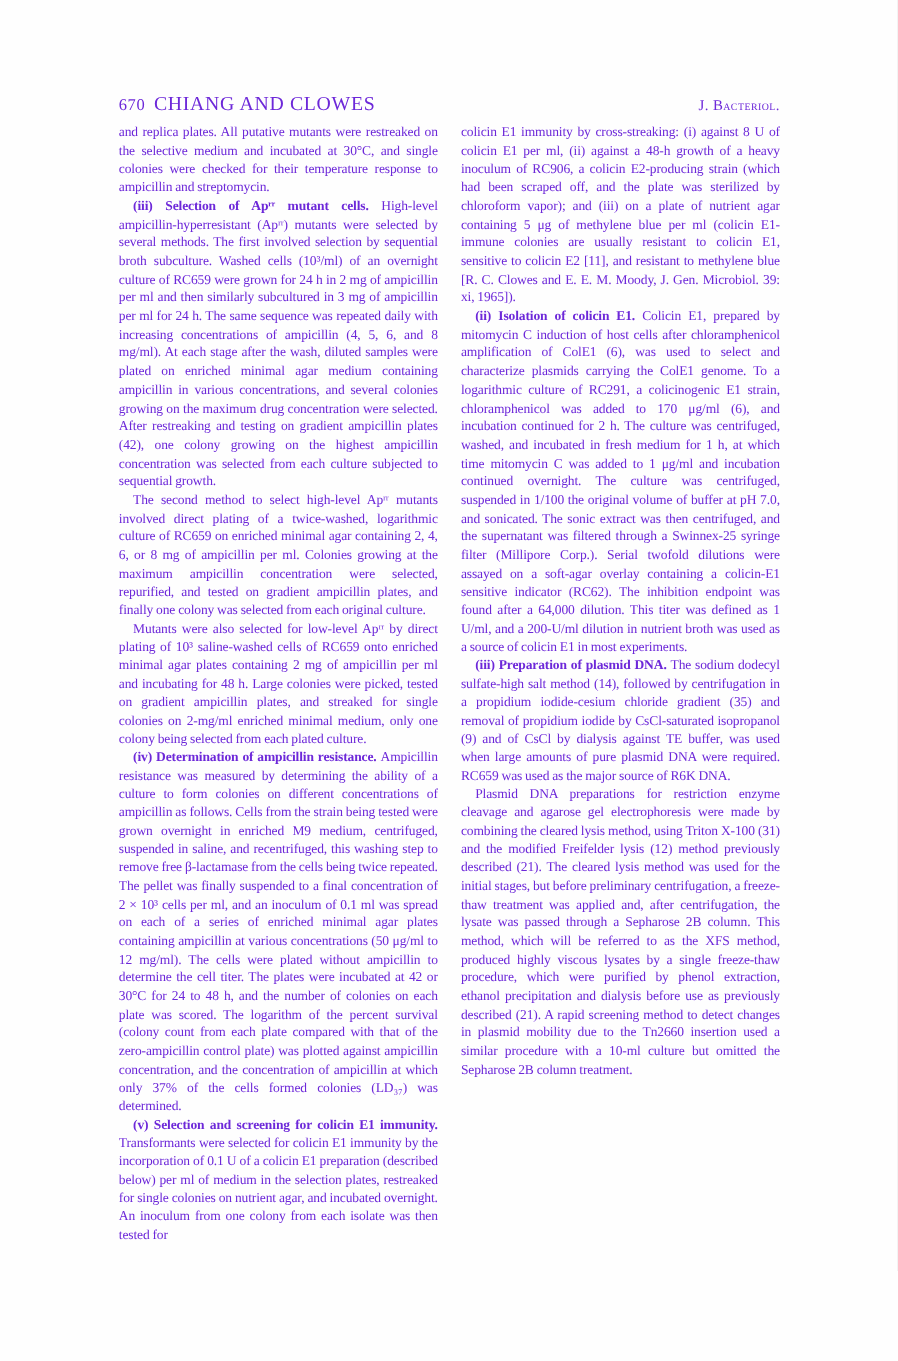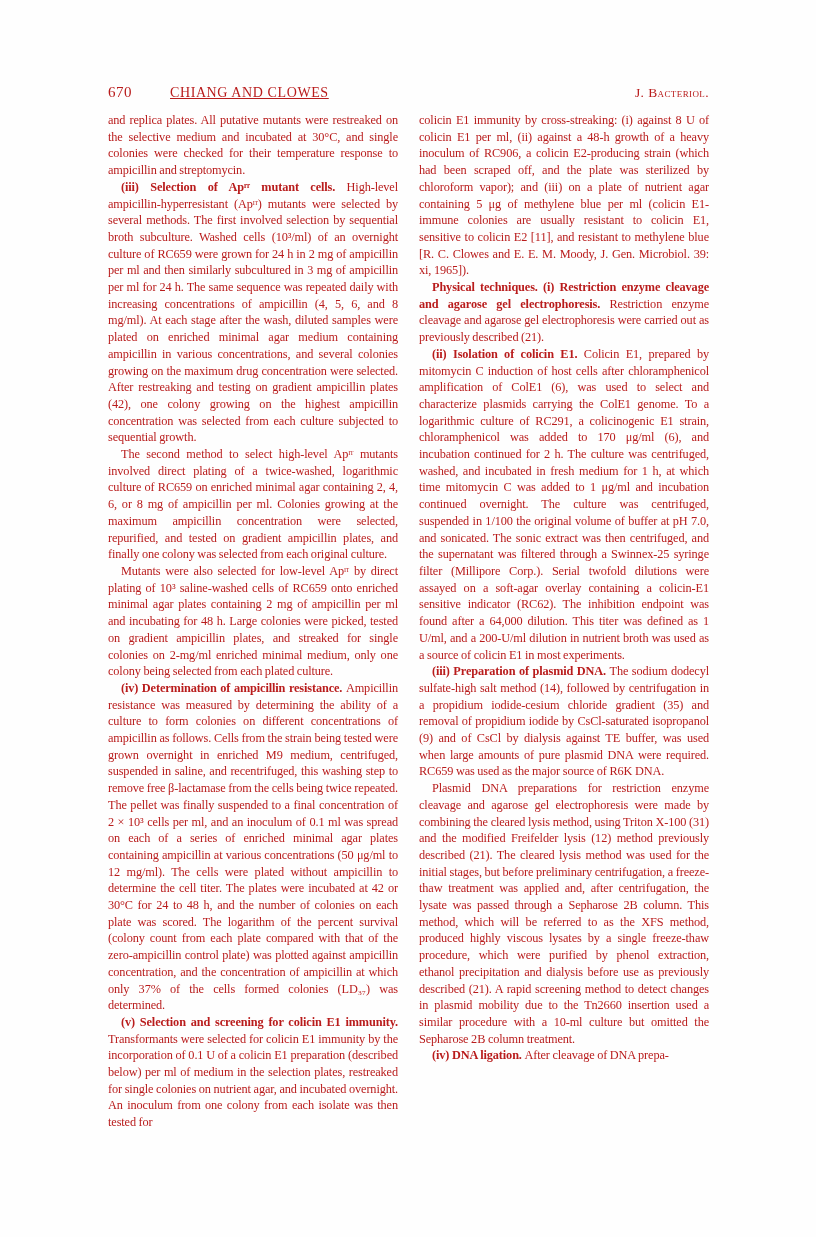--- a/index.html
+++ b/index.html
@@ -1,32 +1,32 @@
 <!DOCTYPE html>
 <html><head>
 <meta charset="utf-8">
 <style>
   html,body{margin:0;padding:0;background:#e8e8e8;}
   .page{
     position:relative;
     width:816px;height:1237px;
     margin:0 auto;
     background:#fefefe;
-    color:#b91c1c;
+    color:#6d28d9;
     font-family:"Liberation Serif","DejaVu Serif",serif;
     overflow:hidden;
   }
   .page-header{
     position:absolute;
     left:108px;right:107px;top:84px;
     display:flex;align-items:baseline;
     font-size:13.5px;
   }
   .page-number{font-size:15px;letter-spacing:.5px;}
-  .running-title{margin-left:38px;letter-spacing:.6px;font-size:14px;text-decoration:underline;}
+  .running-title{margin-left:8px;letter-spacing:.6px;font-size:18px;}
   .journal-name{margin-left:auto;font-variant:small-caps;font-size:13.5px;letter-spacing:.4px;text-align:center;}
   .cols{
     position:absolute;
     left:108px;top:112px;width:601px;
     display:flex;gap:21px;
   }
   .col{
     width:290px;
     text-align:justify;
     font-size:12.3px;
@@ -51,20 +51,18 @@
     <div class="col" id="col-left">
         <p class="para"><span>and replica plates. All putative mutants were restreaked on the selective medium and incubated at 30°C, and single colonies were checked for their temperature response to ampicillin and streptomycin.</span></p>
         <p class="para indent"><b>(iii) Selection of Apʳʳ mutant cells. </b><span>High-level ampicillin-hyperresistant (Apʳʳ) mutants were selected by several methods. The first involved selection by sequential broth subculture. Washed cells (10³/ml) of an overnight culture of RC659 were grown for 24 h in 2 mg of ampicillin per ml and then similarly subcultured in 3 mg of ampicillin per ml for 24 h. The same sequence was repeated daily with increasing concentrations of ampicillin (4, 5, 6, and 8 mg/ml). At each stage after the wash, diluted samples were plated on enriched minimal agar medium containing ampicillin in various concentrations, and several colonies growing on the maximum drug concentration were selected. After restreaking and testing on gradient ampicillin plates (42), one colony growing on the highest ampicillin concentration was selected from each culture subjected to sequential growth.</span></p>
         <p class="para indent"><span>The second method to select high-level Apʳʳ mutants involved direct plating of a twice-washed, logarithmic culture of RC659 on enriched minimal agar containing 2, 4, 6, or 8 mg of ampicillin per ml. Colonies growing at the maximum ampicillin concentration were selected, repurified, and tested on gradient ampicillin plates, and finally one colony was selected from each original culture.</span></p>
         <p class="para indent"><span>Mutants were also selected for low-level Apʳʳ by direct plating of 10³ saline-washed cells of RC659 onto enriched minimal agar plates containing 2 mg of ampicillin per ml and incubating for 48 h. Large colonies were picked, tested on gradient ampicillin plates, and streaked for single colonies on 2-mg/ml enriched minimal medium, only one colony being selected from each plated culture.</span></p>
         <p class="para indent"><b>(iv) Determination of ampicillin resistance. </b><span>Ampicillin resistance was measured by determining the ability of a culture to form colonies on different concentrations of ampicillin as follows. Cells from the strain being tested were grown overnight in enriched M9 medium, centrifuged, suspended in saline, and recentrifuged, this washing step to remove free β-lactamase from the cells being twice repeated. The pellet was finally suspended to a final concentration of 2 × 10³ cells per ml, and an inoculum of 0.1 ml was spread on each of a series of enriched minimal agar plates containing ampicillin at various concentrations (50 μg/ml to 12 mg/ml). The cells were plated without ampicillin to determine the cell titer. The plates were incubated at 42 or 30°C for 24 to 48 h, and the number of colonies on each plate was scored. The logarithm of the percent survival (colony count from each plate compared with that of the zero-ampicillin control plate) was plotted against ampicillin concentration, and the concentration of ampicillin at which only 37% of the cells formed colonies (LD₃₇) was determined.</span></p>
         <p class="para indent"><b>(v) Selection and screening for colicin E1 immunity. </b><span>Transformants were selected for colicin E1 immunity by the incorporation of 0.1 U of a colicin E1 preparation (described below) per ml of medium in the selection plates, restreaked for single colonies on nutrient agar, and incubated overnight. An inoculum from one colony from each isolate was then tested for</span></p>
       </div>
     <div class="col" id="col-right">
         <p class="para"><span>colicin E1 immunity by cross-streaking: (i) against 8 U of colicin E1 per ml, (ii) against a 48-h growth of a heavy inoculum of RC906, a colicin E2-producing strain (which had been scraped off, and the plate was sterilized by chloroform vapor); and (iii) on a plate of nutrient agar containing 5 μg of methylene blue per ml (colicin E1-immune colonies are usually resistant to colicin E1, sensitive to colicin E2 [11], and resistant to methylene blue [R. C. Clowes and E. E. M. Moody, J. Gen. Microbiol. 39: xi, 1965]).</span></p>
-        <p class="para indent"><b>Physical techniques. (i) Restriction enzyme cleavage and agarose gel electrophoresis. </b><span>Restriction enzyme cleavage and agarose gel electrophoresis were carried out as previously described (21).</span></p>
         <p class="para indent"><b>(ii) Isolation of colicin E1. </b><span>Colicin E1, prepared by mitomycin C induction of host cells after chloramphenicol amplification of ColE1 (6), was used to select and characterize plasmids carrying the ColE1 genome. To a logarithmic culture of RC291, a colicinogenic E1 strain, chloramphenicol was added to 170 μg/ml (6), and incubation continued for 2 h. The culture was centrifuged, washed, and incubated in fresh medium for 1 h, at which time mitomycin C was added to 1 μg/ml and incubation continued overnight. The culture was centrifuged, suspended in 1/100 the original volume of buffer at pH 7.0, and sonicated. The sonic extract was then centrifuged, and the supernatant was filtered through a Swinnex-25 syringe filter (Millipore Corp.). Serial twofold dilutions were assayed on a soft-agar overlay containing a colicin-E1 sensitive indicator (RC62). The inhibition endpoint was found after a 64,000 dilution. This titer was defined as 1 U/ml, and a 200-U/ml dilution in nutrient broth was used as a source of colicin E1 in most experiments.</span></p>
         <p class="para indent"><b>(iii) Preparation of plasmid DNA. </b><span>The sodium dodecyl sulfate-high salt method (14), followed by centrifugation in a propidium iodide-cesium chloride gradient (35) and removal of propidium iodide by CsCl-saturated isopropanol (9) and of CsCl by dialysis against TE buffer, was used when large amounts of pure plasmid DNA were required. RC659 was used as the major source of R6K DNA.</span></p>
         <p class="para indent"><span>Plasmid DNA preparations for restriction enzyme cleavage and agarose gel electrophoresis were made by combining the cleared lysis method, using Triton X-100 (31) and the modified Freifelder lysis (12) method previously described (21). The cleared lysis method was used for the initial stages, but before preliminary centrifugation, a freeze-thaw treatment was applied and, after centrifugation, the lysate was passed through a Sepharose 2B column. This method, which will be referred to as the XFS method, produced highly viscous lysates by a single freeze-thaw procedure, which were purified by phenol extraction, ethanol precipitation and dialysis before use as previously described (21). A rapid screening method to detect changes in plasmid mobility due to the Tn2660 insertion used a similar procedure with a 10-ml culture but omitted the Sepharose 2B column treatment.</span></p>
-        <p class="para indent"><b>(iv) DNA ligation. </b><span>After cleavage of DNA prepa-</span></p>
       </div>
   </main>
 </div>
 
 </body></html>

